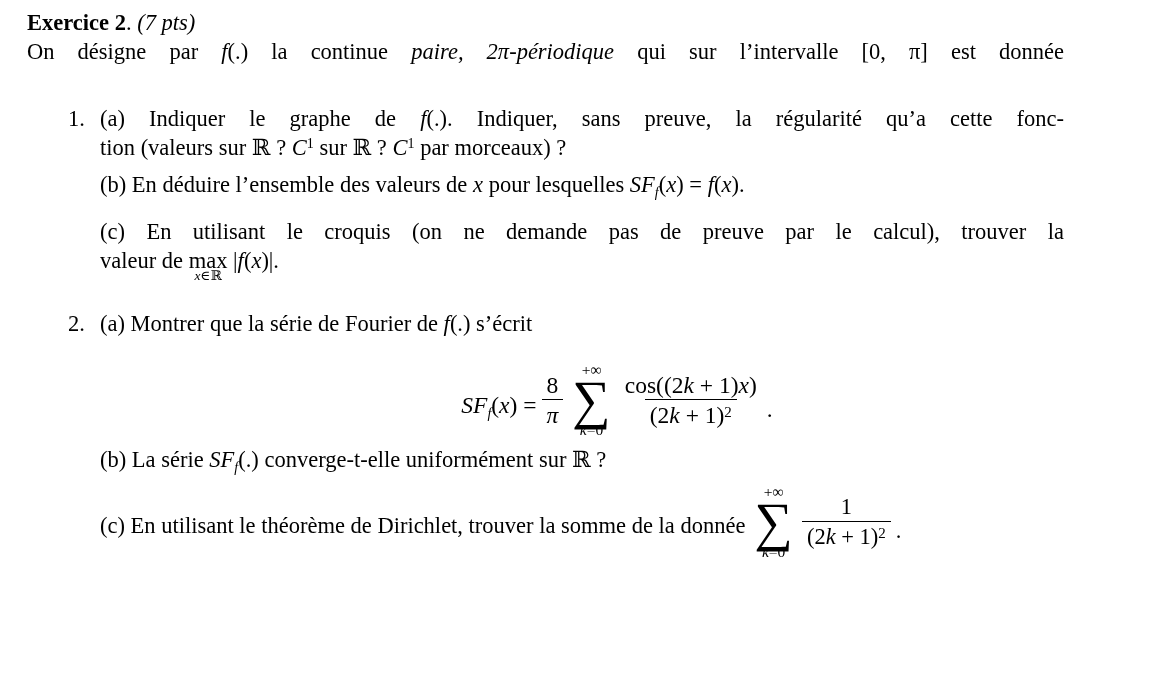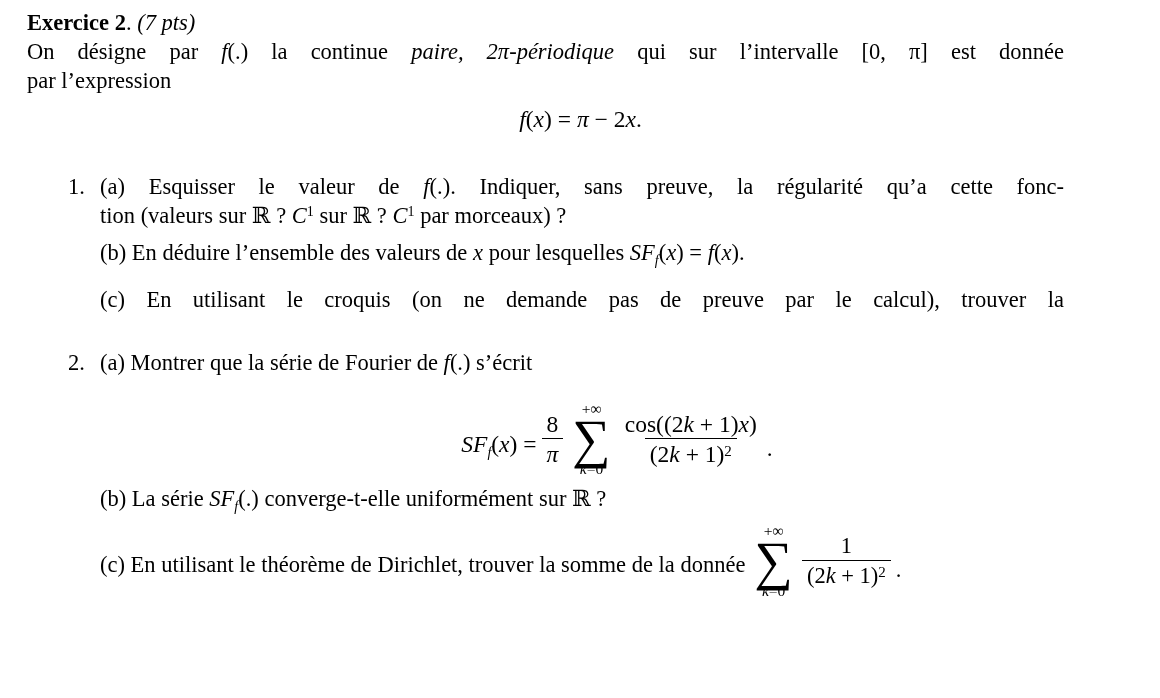--- a/index.html
+++ b/index.html
@@ -53,38 +53,37 @@
 
 <div class="page">
 
   <div>
     <b>Exercice 2</b><span>. </span><i>(7 pts)</i>
   </div>
 
   <div class="jline">
     <span>On désigne par </span><i>f</i><span>(.) la continue </span><i>paire, 2π-périodique</i><span> qui sur l’intervalle [0, π] est donnée</span>
   </div>
-  <div>par l’expression</div>
 
-  <div class="eq1">
-    <i>f</i><span>(</span><i>x</i><span>) = </span><i>π</i><span> − 2</span><i>x</i><span>.</span>
-  </div>
 
   <div class="item item-1">
     <span class="inum">1.</span>
     <div class="jline">
-      <span>(a) Esquisser le valeur de </span><i>f</i><span>(.). Indiquer, sans preuve, la régularité qu’a cette fonc-</span>
+      <span>(a) Indiquer le graphe de </span><i>f</i><span>(.). Indiquer, sans preuve, la régularité qu’a cette fonc-</span>
     </div>
     <div>
       <span>tion (valeurs sur ℝ ? </span><i>C</i><span class="sup">1</span><span> sur ℝ ? </span><i>C</i><span class="sup">1</span><span> par morceaux) ?</span>
     </div>
     <div class="gap8">
       <span>(b) En déduire l’ensemble des valeurs de </span><i>x</i><span> pour lesquelles </span><i>SF</i><i class="msub">f</i><span>(</span><i>x</i><span>) = </span><i>f</i><span>(</span><i>x</i><span>).</span>
     </div>
     <div class="jline gap9">(c) En utilisant le croquis (on ne demande pas de preuve par le calcul), trouver la</div>
+    <div>
+      <span>valeur de </span><span class="maxop"><span class="maxtop">max</span><span class="maxunder"><i>x</i><span>∈ℝ</span></span></span><span> |</span><i>f</i><span>(</span><i>x</i><span>)|.</span>
+    </div>
   </div>
 
   <div class="item item-2">
     <span class="inum">2.</span>
     <div>
       <span>(a) Montrer que la série de Fourier de </span><i>f</i><span>(.) s’écrit</span>
     </div>
 
     <div class="eqrow">
       <span class="etext"><i>SF</i><i class="msub">f</i><span>(</span><i>x</i><span>) = </span></span>

